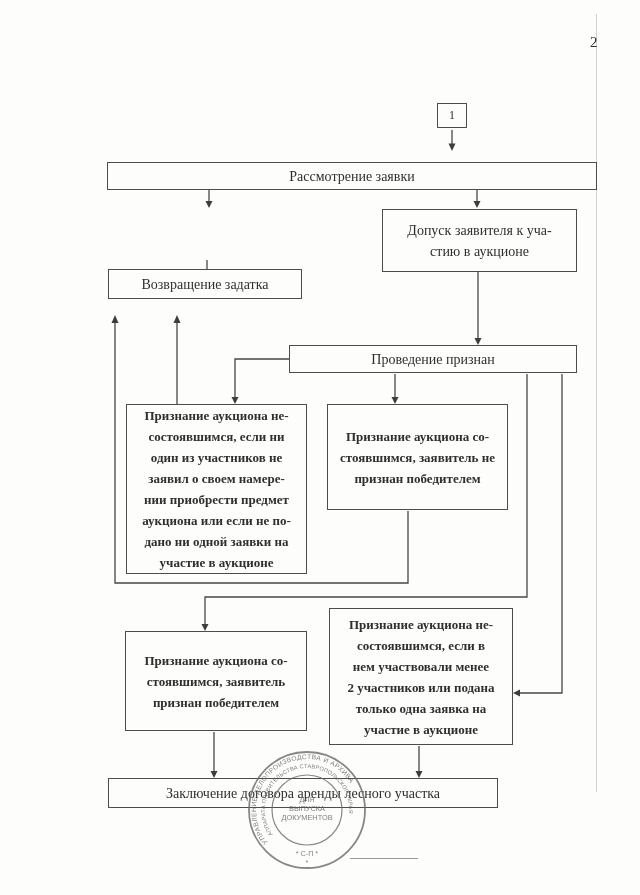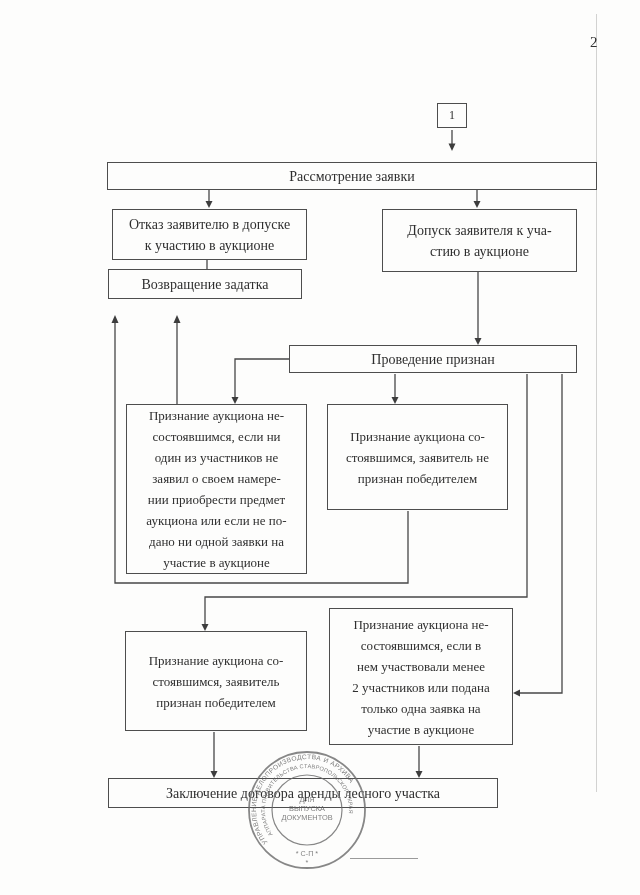--- a/index.html
+++ b/index.html
@@ -9,21 +9,21 @@
     font-family:"Liberation Serif","DejaVu Serif",serif; color:#2f2f2f;
   }
   .node {
     position:absolute; box-sizing:border-box;
     background:#fdfdfc; border:1.5px solid #4d4d4d;
     display:flex; align-items:center; justify-content:center;
     text-align:center; white-space:pre-line;
     font-size:14px; line-height:21px; z-index:2;
     padding:1px 4px;
   }
-  .node.small { font-size:13px; }
+  .node.small { font-size:13px;font-weight:bold; }
   .connectors { position:absolute; left:0; top:0; z-index:1; }
   .connectors polyline, .connectors line { fill:none; stroke:#474747; stroke-width:1.3; }
   .connectors polygon { fill:#3d3d3d; stroke:none; }
   .page-number { position:absolute; left:590px; top:34px; font-size:15px; z-index:2; }
   .scan-streak { position:absolute; left:596px; top:14px; width:1px; height:778px;
     background:rgba(140,140,140,0.38); z-index:0; }
   .stamp { position:absolute; left:245px; top:748px; z-index:3; }
   .stamp text { fill:#5f5f5f; font-family:"Liberation Sans","DejaVu Sans",sans-serif; }
   .stamp circle { fill:none; stroke:#6a6a6a; }
   .sig-line { position:absolute; left:350px; top:858px; width:68px; height:1px;
@@ -89,22 +89,20 @@
     <g>
       <line x1="419" y1="746" x2="419" y2="771"></line>
         <polygon points="415.5,771 422.5,771 419,778"></polygon>
     </g>
   </svg>
 
   <div class="node" style="left:437px;top:103px;width:30px;height:25px;font-size:12px;">1</div>
 
   <div class="node" style="left:107px;top:162px;width:490px;height:28px;">Рассмотрение заявки</div>
 
-  <div class="node" style="left:112px;top:209px;width:195px;height:51px;">Отказ заявителю в допуске
-к участию в аукционе</div>
 
   <div class="node" style="left:382px;top:209px;width:195px;height:63px;">Допуск заявителя к уча-
 стию в аукционе</div>
 
   <div class="node" style="left:108px;top:269px;width:194px;height:30px;">Возвращение задатка</div>
 
   <div class="node" style="left:289px;top:345px;width:288px;height:28px;">Проведение признан</div>
 
   <div class="node small" style="left:126px;top:404px;width:181px;height:170px;">Признание аукциона не-
 состоявшимся, если ни

